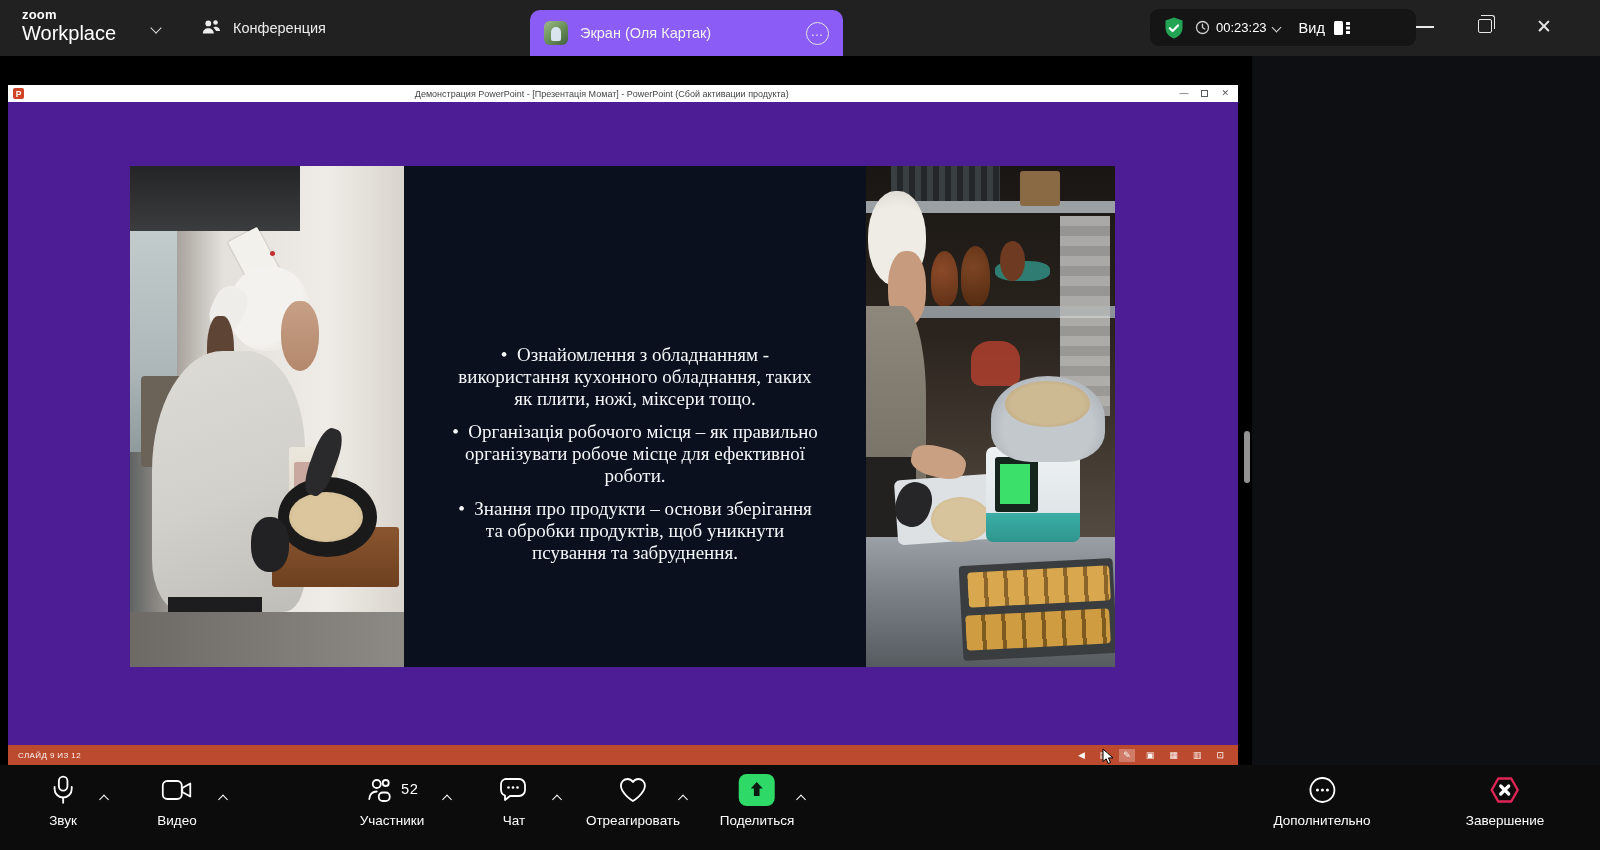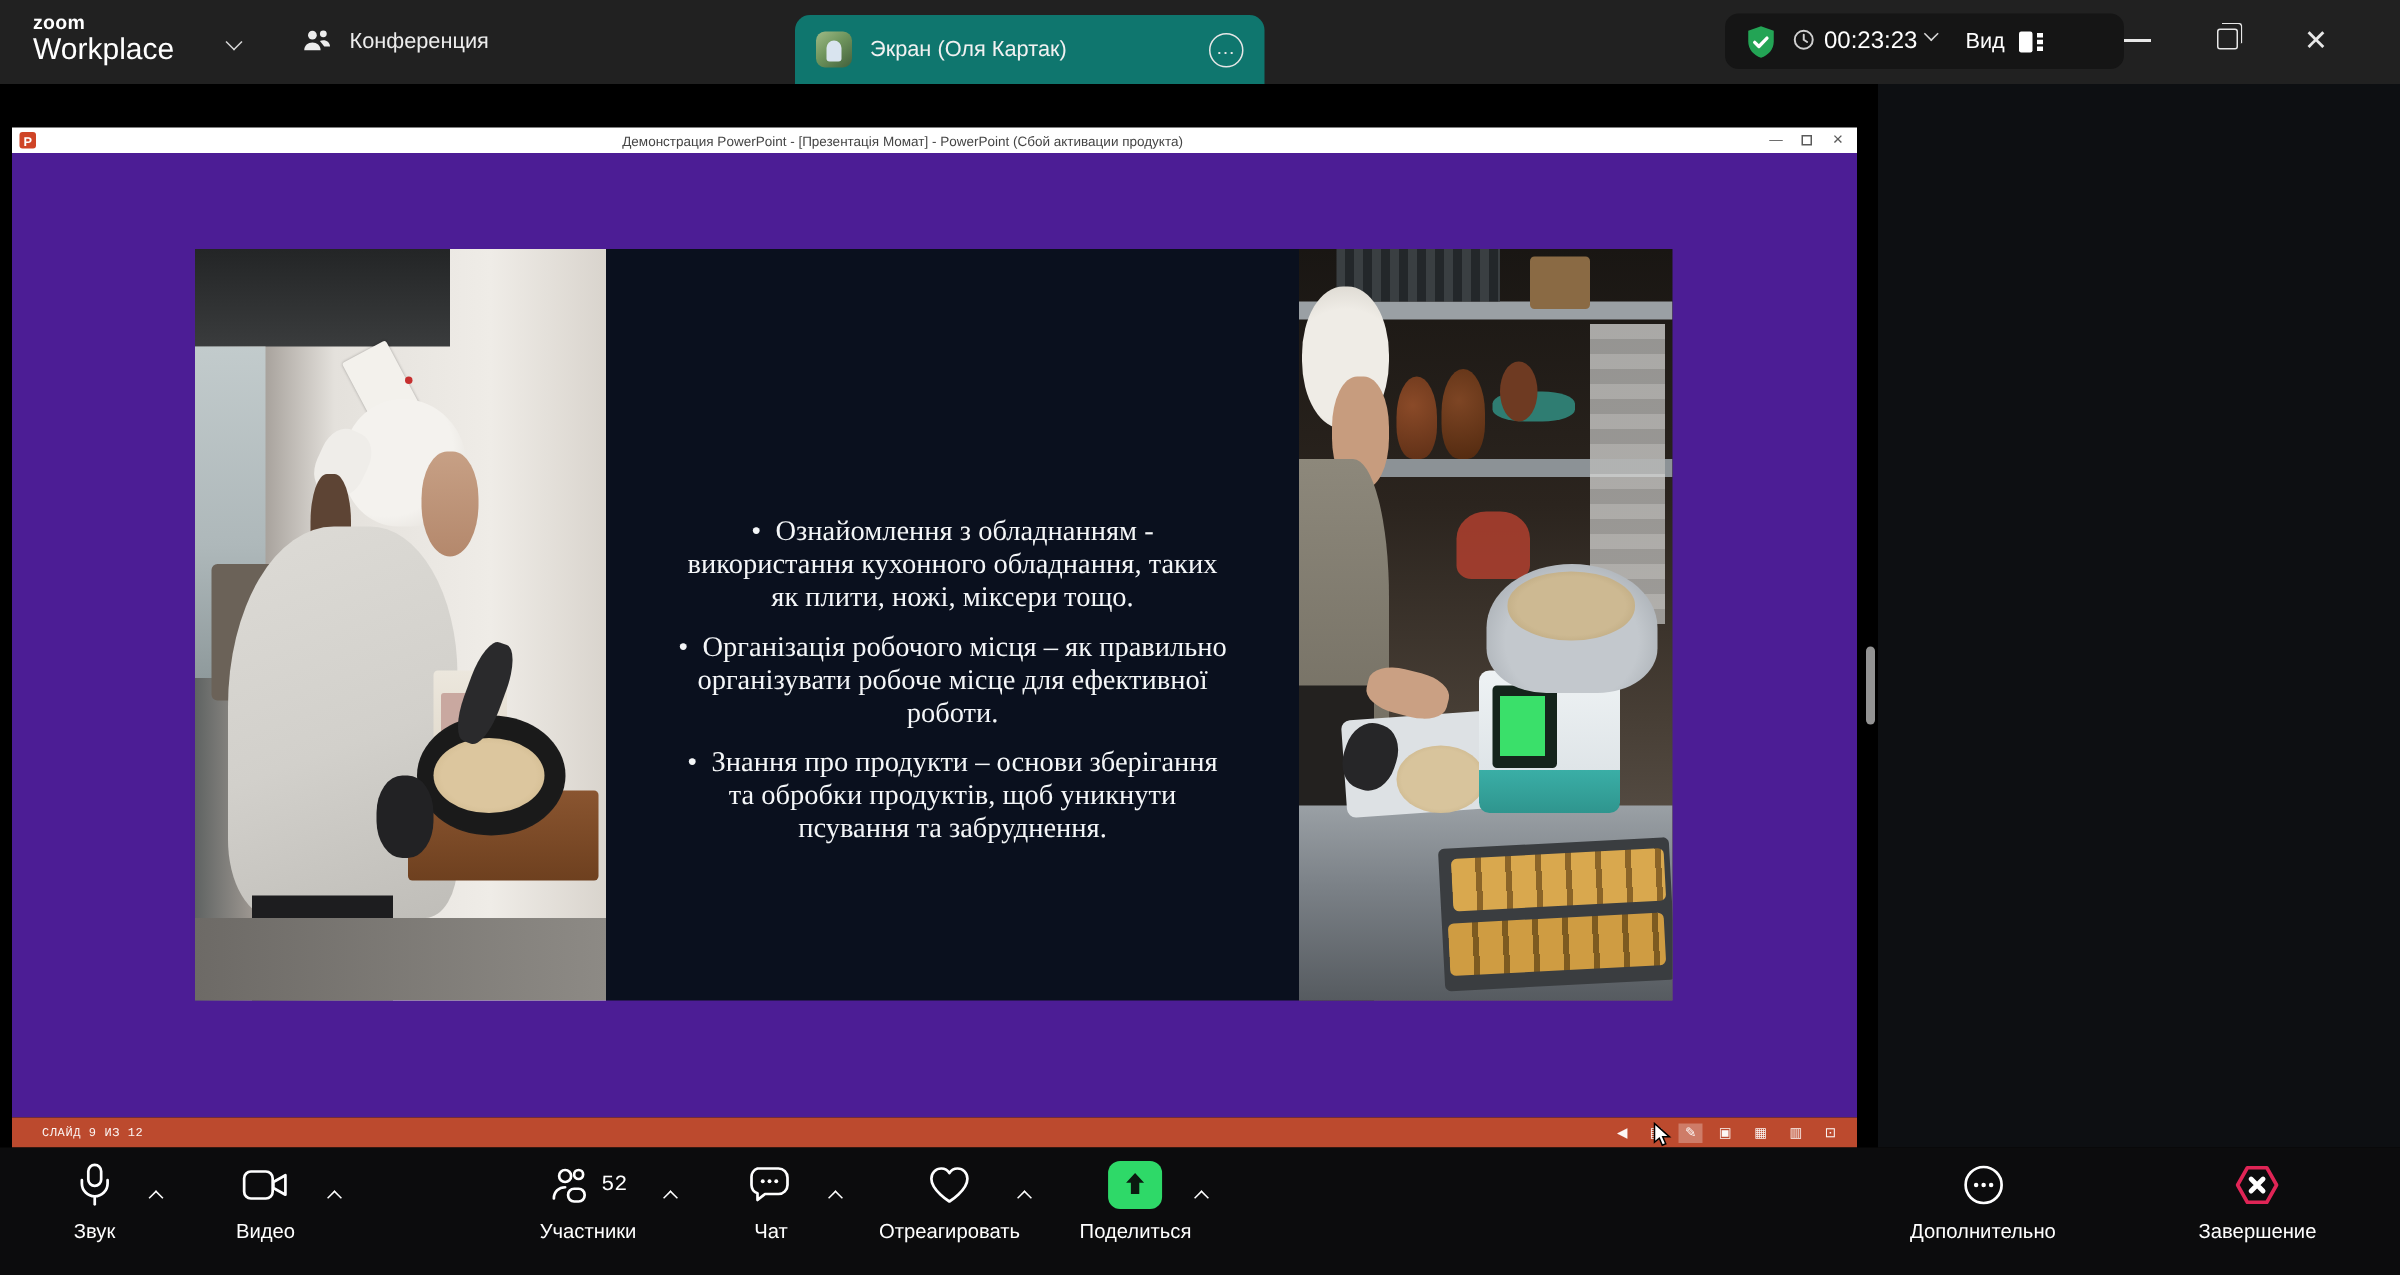--- a/index.html
+++ b/index.html
@@ -10,28 +10,28 @@
   
   #topbar { left:0; top:0; width:1600px; height:56px; background:#212121; }
   #logo { left:22px; top:8px; color:#fff; line-height:1; }
   #logo .z1 { font-size:13px; font-weight:700; letter-spacing:.2px; }
   #logo .z2 { font-size:20px; font-weight:500; margin-top:2px; }
   .chev { display:inline-block; width:8px; height:8px; border-right:1.7px solid #d8d8d8; border-bottom:1.7px solid #d8d8d8; }
   .chev.down { transform:rotate(45deg); }
   .chev.up { transform:rotate(-135deg); }
   #logo-chevron { left:152px; top:24px; }
   #tab-conference { left:200px; top:14px; display:flex; align-items:center; gap:11px; color:#ececec; font-size:14.5px; height:28px; }
-  #tab-screen { left:530px; top:10px; width:313px; height:46px; background:#0f766e; border-radius:10px 10px 0 0; display:flex; align-items:center; padding:0 14px; gap:12px; }
+  #tab-screen { left:530px; top:10px; width:313px; height:46px; background:#8b5cf6; border-radius:10px 10px 0 0; display:flex; align-items:center; padding:0 14px; gap:12px; }
   #tab-screen .avatar { width:24px; height:24px; border-radius:6px; background:linear-gradient(140deg,#9fba87 0%,#6f955d 45%,#42603c 100%); position:relative; overflow:hidden; }
   #tab-screen .avatar::after { content:""; position:absolute; left:7px; top:6px; width:10px; height:14px; border-radius:5px 5px 2px 2px; background:#d9e4ef; }
   #tab-screen .label { color:#f1f1f1; font-size:14.5px; flex:1; }
   .ellipsis-circle { width:23px; height:23px; border:1.6px solid #e6e6e6; border-radius:50%; color:#e6e6e6; display:flex; align-items:center; justify-content:center; font-size:13px; letter-spacing:1px; line-height:1; padding-bottom:4px; }
   #status-pill { left:1150px; top:9px; width:266px; height:37px; background:#151515; border-radius:9px; display:flex; align-items:center; padding:0 12px; gap:9px; }
   #shield-icon { width:24px; height:24px; }
-  .clock-time { display:flex; align-items:flex-start; gap:6px; color:#fff; font-size:16px; }
+  .clock-time { display:flex; align-items:center; gap:6px; color:#fff; font-size:13px; }
   #view-group { display:flex; align-items:center; gap:8px; margin-left:10px; color:#fff; font-size:14.5px; }
   .win-ctl { color:#e8e8e8; }
   #win-min { left:1416px; top:26px; width:18px; height:2px; background:#e8e8e8; }
   #win-restore { left:1478px; top:19px; width:14px; height:14px; border:1.6px solid #e8e8e8; border-radius:2px; }
   #win-restore::before { content:""; position:absolute; left:2px; top:-5px; width:13px; height:13px; border-top:1.6px solid #e8e8e8; border-right:1.6px solid #e8e8e8; border-radius:0 3px 0 0; }
   #win-close { left:1536px; top:15px; font-size:19px; color:#e8e8e8; font-weight:300; }
 
   
   #ppt { left:8px; top:85px; width:1230px; height:680px; background:#000; }
   #ppt-titlebar { left:0; top:0; width:1230px; height:17px; background:#fff; display:flex; align-items:center; }
@@ -45,21 +45,21 @@
   
   .slide-photo { top:64px; height:501px; overflow:hidden; }
   #photo-left { left:122px; width:274px; }
   #photo-right { left:858px; width:249px; }
   #textbox { left:396px; top:64px; width:462px; height:501px; background:#0a101e; padding:178px 44px 0 44px; }
   .bullet { font-family:"Liberation Serif","DejaVu Serif",serif; color:#f4f6f8; font-size:19px; line-height:1.16; text-align:center; margin-bottom:11px; }
   .bullet::before { content:"•\00a0\00a0"; }
 
   
   #ppt-status { left:0; top:660px; width:1230px; height:20px; background:#bc4a2e; display:flex; align-items:center; }
-  #slide-counter { margin-left:20px; font-size:8px; color:rgba(255,255,255,.95); letter-spacing:.4px;font-family:Liberation Mono, monospace; }
+  #slide-counter { margin-left:10px; font-size:8px; color:rgba(255,255,255,.95); letter-spacing:.4px; }
   #status-icons { position:absolute; right:10px; top:0; height:20px; display:flex; align-items:center; gap:7px; }
   #status-icons .si { color:rgba(255,255,255,.95); font-size:9px; line-height:1; padding:2px 4px; }
   #status-icons .si.hl { background:rgba(255,255,255,.28); }
   #ppt-cursor { left:1102px; top:748px; z-index:50; }
 
   
   #scroll-thumb { left:1244px; top:431px; width:6px; height:52px; background:#939393; border-radius:3px; }
 
   
   #panel { left:1252px; top:56px; width:348px; height:709px; background:#0d0f12; }

